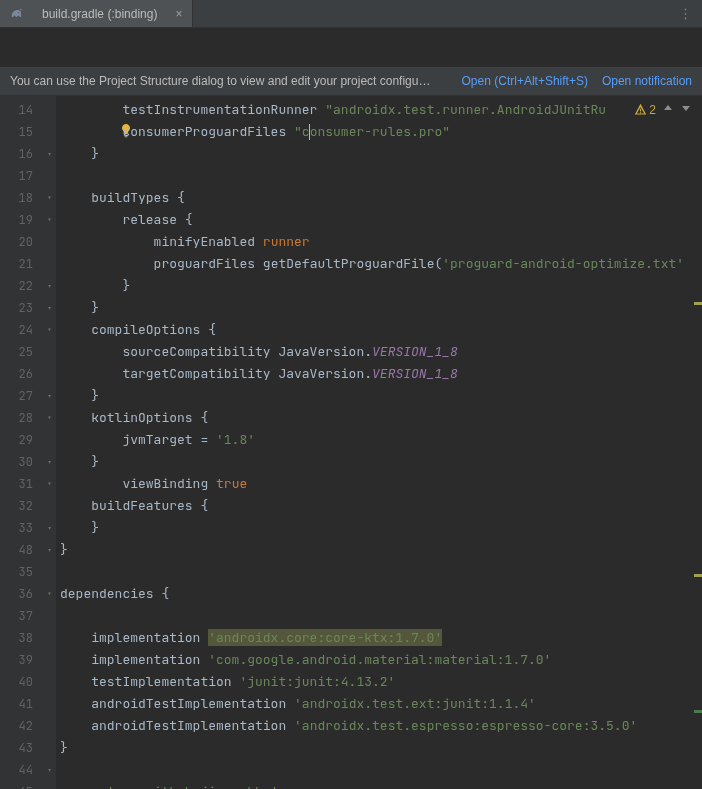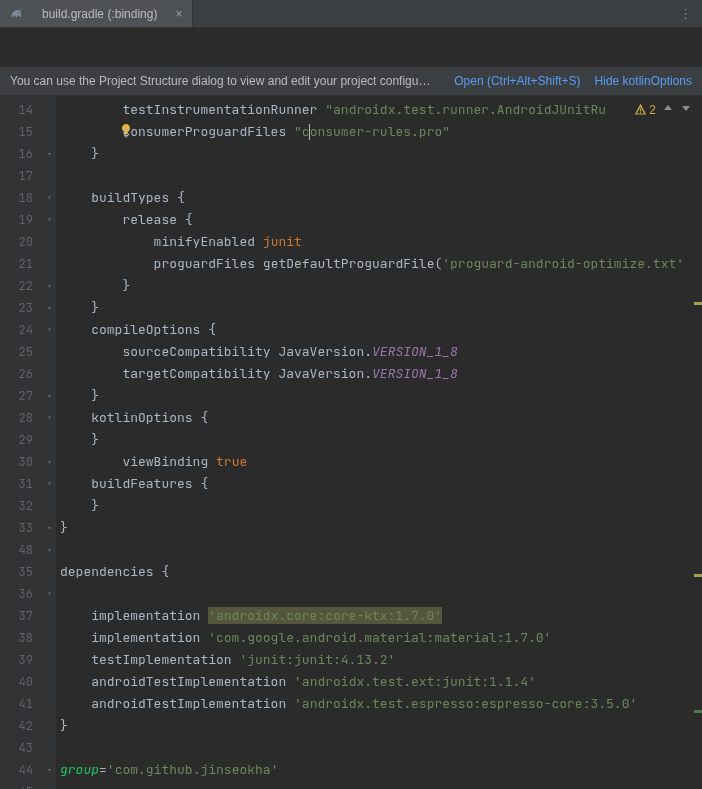--- a/index.html
+++ b/index.html
@@ -163,21 +163,21 @@
       <span>build.gradle (:binding)</span>
       <span class="tabclose">×</span>
     </div>
   </div>
   <div class="tabmore">⋮</div>
 </div>
 
 <div class="notificationbar">
   <span class="msg">You can use the Project Structure dialog to view and edit your project configu…</span>
   <span class="link"><span>Open</span> <span>(Ctrl+Alt+Shift+S)</span></span>
-  <span class="link">Hide kotlinOptions</span>
+  <span class="link">Open notification</span>
 </div>
 
 <div class="editor">
 
   <div class="gutter" id="gutter">
       <div class="ln">14</div>
       <div class="ln">15</div>
       <div class="ln">16</div>
       <div class="ln">17</div>
       <div class="ln">18</div>
@@ -304,29 +304,30 @@
           <rect x="6.6" y="13.3" width="2.8" height="1" fill="#b0b0b0"></rect>
         </svg>
     </span>
 
     <div class="codeline"><span>        </span><span class="tok-method">testInstrumentationRunner</span><span> </span><span class="tok-str">"androidx.test.runner.AndroidJUnitRu</span></div>
     <div class="codeline"><span>        </span><span class="tok-method">consumerProguardFiles</span><span> </span><span class="tok-str">"c</span><span class="caret"></span><span class="tok-str">onsumer-rules.pro"</span></div>
     <div class="codeline"><span>    </span><span>}</span></div>
     <div class="codeline"><span></span></div>
     <div class="codeline"><span>    </span><span class="tok-id">buildTypes</span><span> </span><span>{</span></div>
     <div class="codeline"><span>        </span><span class="tok-id">release</span><span> </span><span>{</span></div>
-    <div class="codeline"><span>            </span><span class="tok-id">minifyEnabled</span><span> </span><span class="tok-lit">junit</span></div>
+    <div class="codeline"><span>            </span><span class="tok-id">minifyEnabled</span><span> </span><span class="tok-lit">runner</span></div>
     <div class="codeline"><span>            </span><span class="tok-id">proguardFiles</span><span> </span><span class="tok-id">getDefaultProguardFile(</span><span class="tok-str">'proguard-android-optimize.txt'</span></div>
     <div class="codeline"><span>        </span><span>}</span></div>
     <div class="codeline"><span>    </span><span>}</span></div>
     <div class="codeline"><span>    </span><span class="tok-id">compileOptions</span><span> </span><span>{</span></div>
     <div class="codeline"><span>        </span><span class="tok-id">sourceCompatibility</span><span> </span><span class="tok-id">JavaVersion</span><span>.</span><span class="tok-const">VERSION_1_8</span></div>
     <div class="codeline"><span>        </span><span class="tok-id">targetCompatibility</span><span> </span><span class="tok-id">JavaVersion</span><span>.</span><span class="tok-const">VERSION_1_8</span></div>
     <div class="codeline"><span>    </span><span>}</span></div>
     <div class="codeline"><span>    </span><span class="tok-id">kotlinOptions</span><span> </span><span>{</span></div>
+    <div class="codeline"><span>        </span><span class="tok-id">jvmTarget</span><span> = </span><span class="tok-str">'1.8'</span></div>
     <div class="codeline"><span>    </span><span>}</span></div>
     <div class="codeline"><span>        </span><span class="tok-id">viewBinding</span><span> </span><span class="tok-lit">true</span></div>
     <div class="codeline"><span>    </span><span class="tok-id">buildFeatures</span><span> </span><span>{</span></div>
     <div class="codeline"><span>    </span><span>}</span></div>
     <div class="codeline"><span>}</span></div>
     <div class="codeline"><span></span></div>
     <div class="codeline"><span class="tok-id">dependencies</span><span> </span><span>{</span></div>
     <div class="codeline"><span></span></div>
     <div class="codeline"><span>    </span><span class="tok-dep">implementation</span><span> </span><span class="tok-str highlight-box">'androidx.core:core-ktx:1.7.0'</span></div>
     <div class="codeline"><span>    </span><span class="tok-dep">implementation</span><span> </span><span class="tok-str">'com.google.android.material:material:1.7.0'</span></div>

